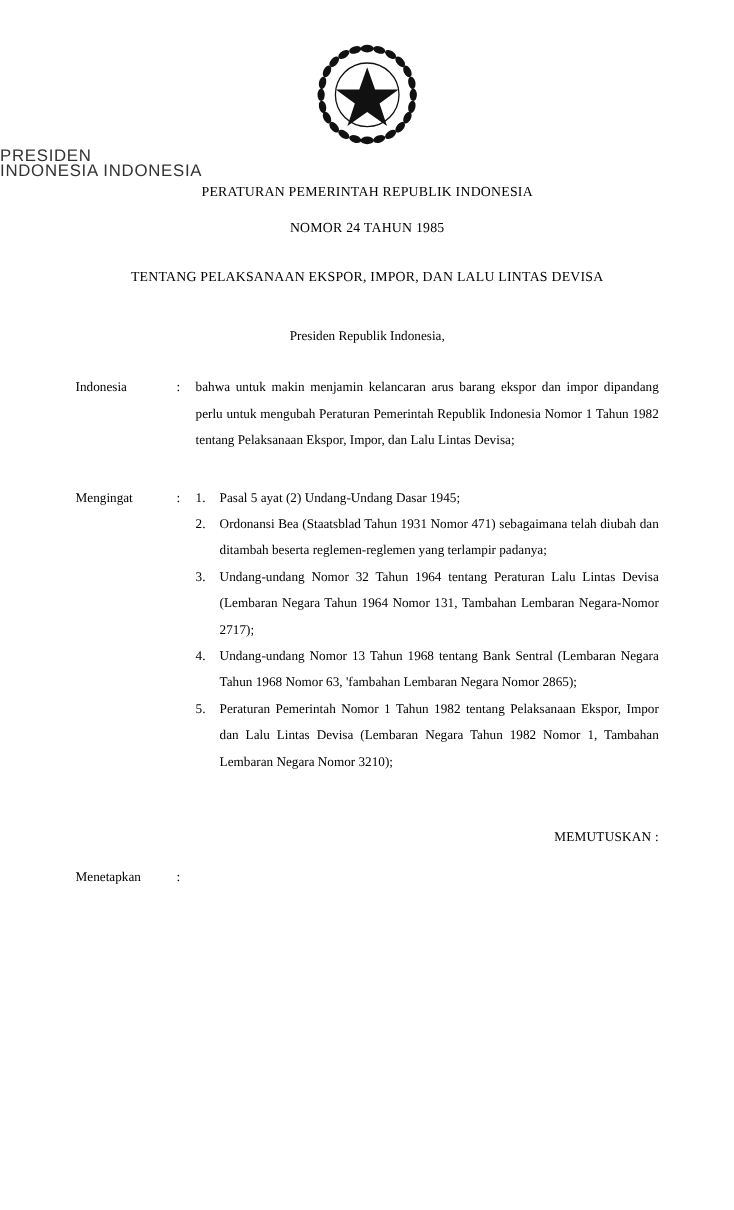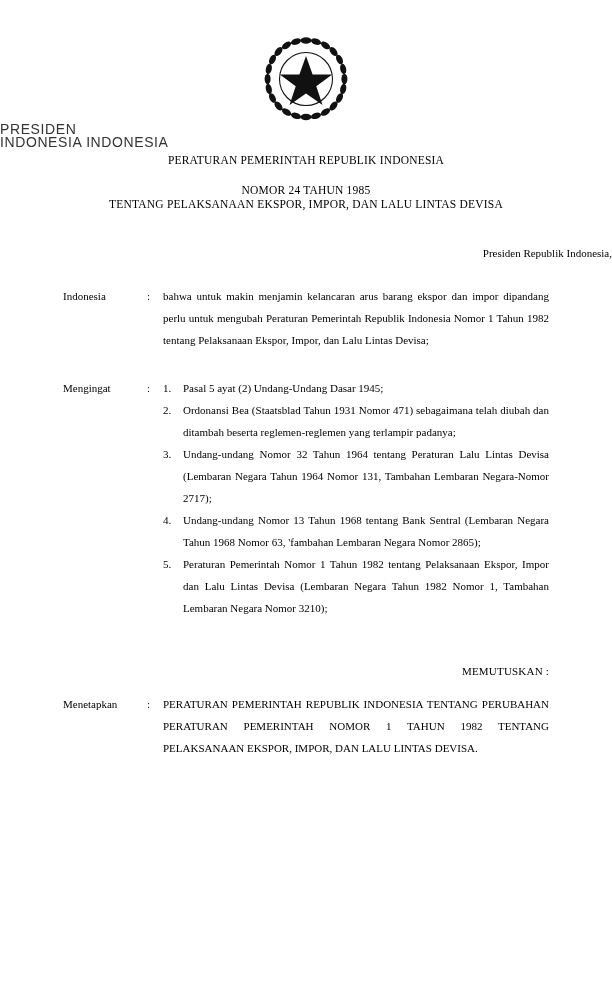--- a/index.html
+++ b/index.html
@@ -49,27 +49,27 @@
   .title-block {
     text-align: center;
     margin-top: 6px;
   }
   .title-line {
     font-size: 11.5px;
     letter-spacing: 0.2px;
     margin: 0 0 16px 0;
     line-height: 14px;
   }
-  .title-line.nomor { margin-bottom: 0; text-align: center; }
+  .title-line.nomor { margin-bottom: 27px; text-align: center; }
   .title-line.tentang { margin-bottom: 16px; }
   .title-line.sub1 { margin-bottom: 13px; }
   .title-line.sub2 { margin-bottom: 0; font-family: Liberation Serif, serif; }
 
   .pres-ri {
-    text-align: right;
+    text-align: center;
     font-size: 11px;
     margin-top: 36px;
   }
 
   
   .content {
     margin: 0 auto;
     width: 486px;
     padding-left: 0;
   }
@@ -228,20 +228,17 @@
           </li>
         </ol>
       </div>
     </div>
 
     <div class="memutuskan">MEMUTUSKAN :</div>
 
     <div class="clause menetapkan">
       <div class="label">Menetapkan</div>
       <div class="colon">:</div>
-      <div class="body">
-        <p>PERATURAN        PEMERINTAH        REPUBLIK        INDONESIA TENTANG PERUBAHAN PERATURAN PEMERINTAH NOMOR 1 TAHUN 1982 TENTANG PELAKSANAAN EKSPOR, IMPOR, DAN LALU LINTAS DEVISA.</p>
-      </div>
     </div>
 
   </div>
 
 </div>
 
 </body></html>

